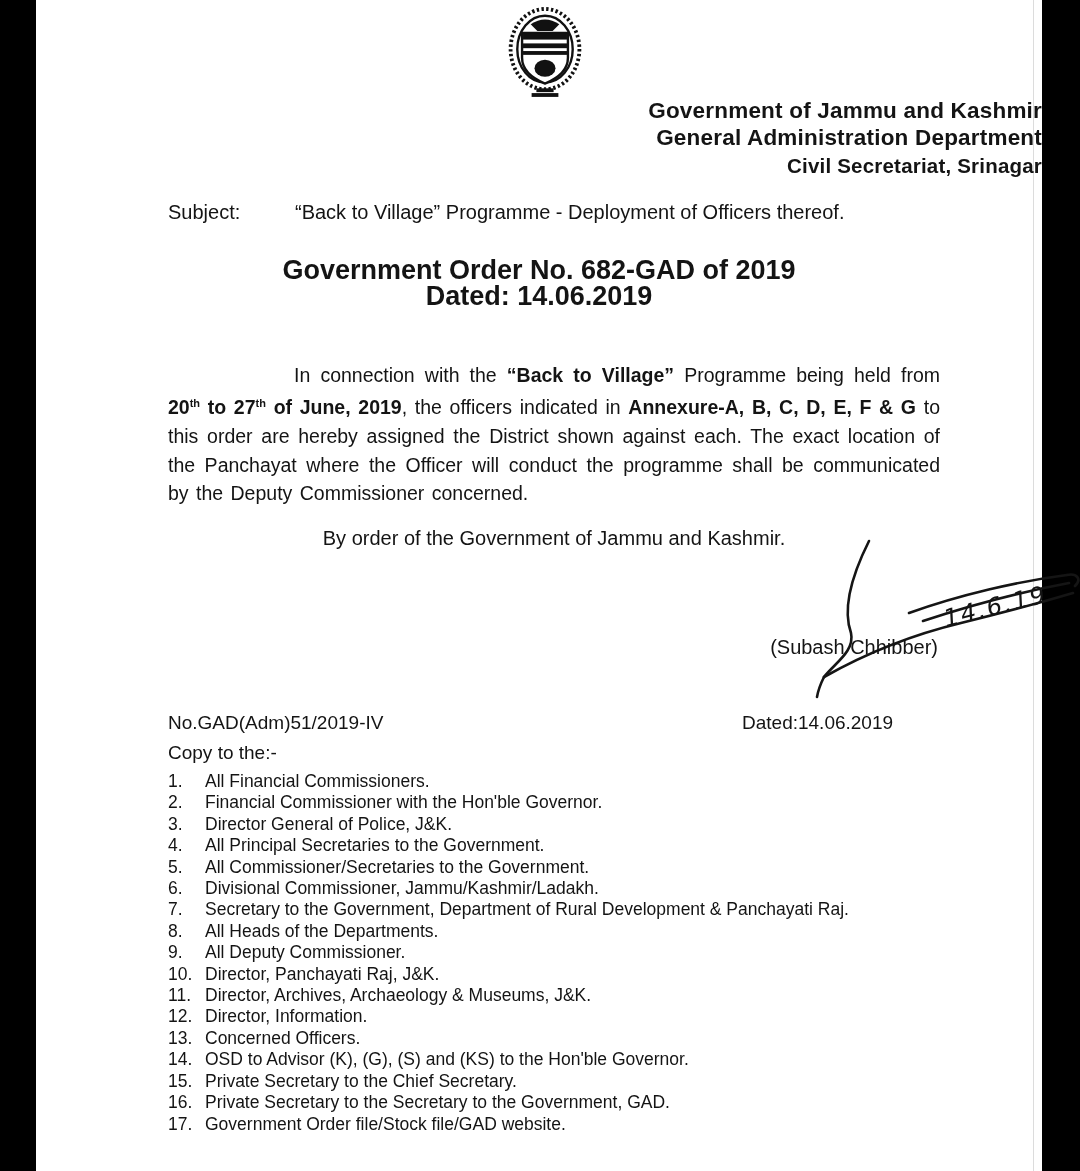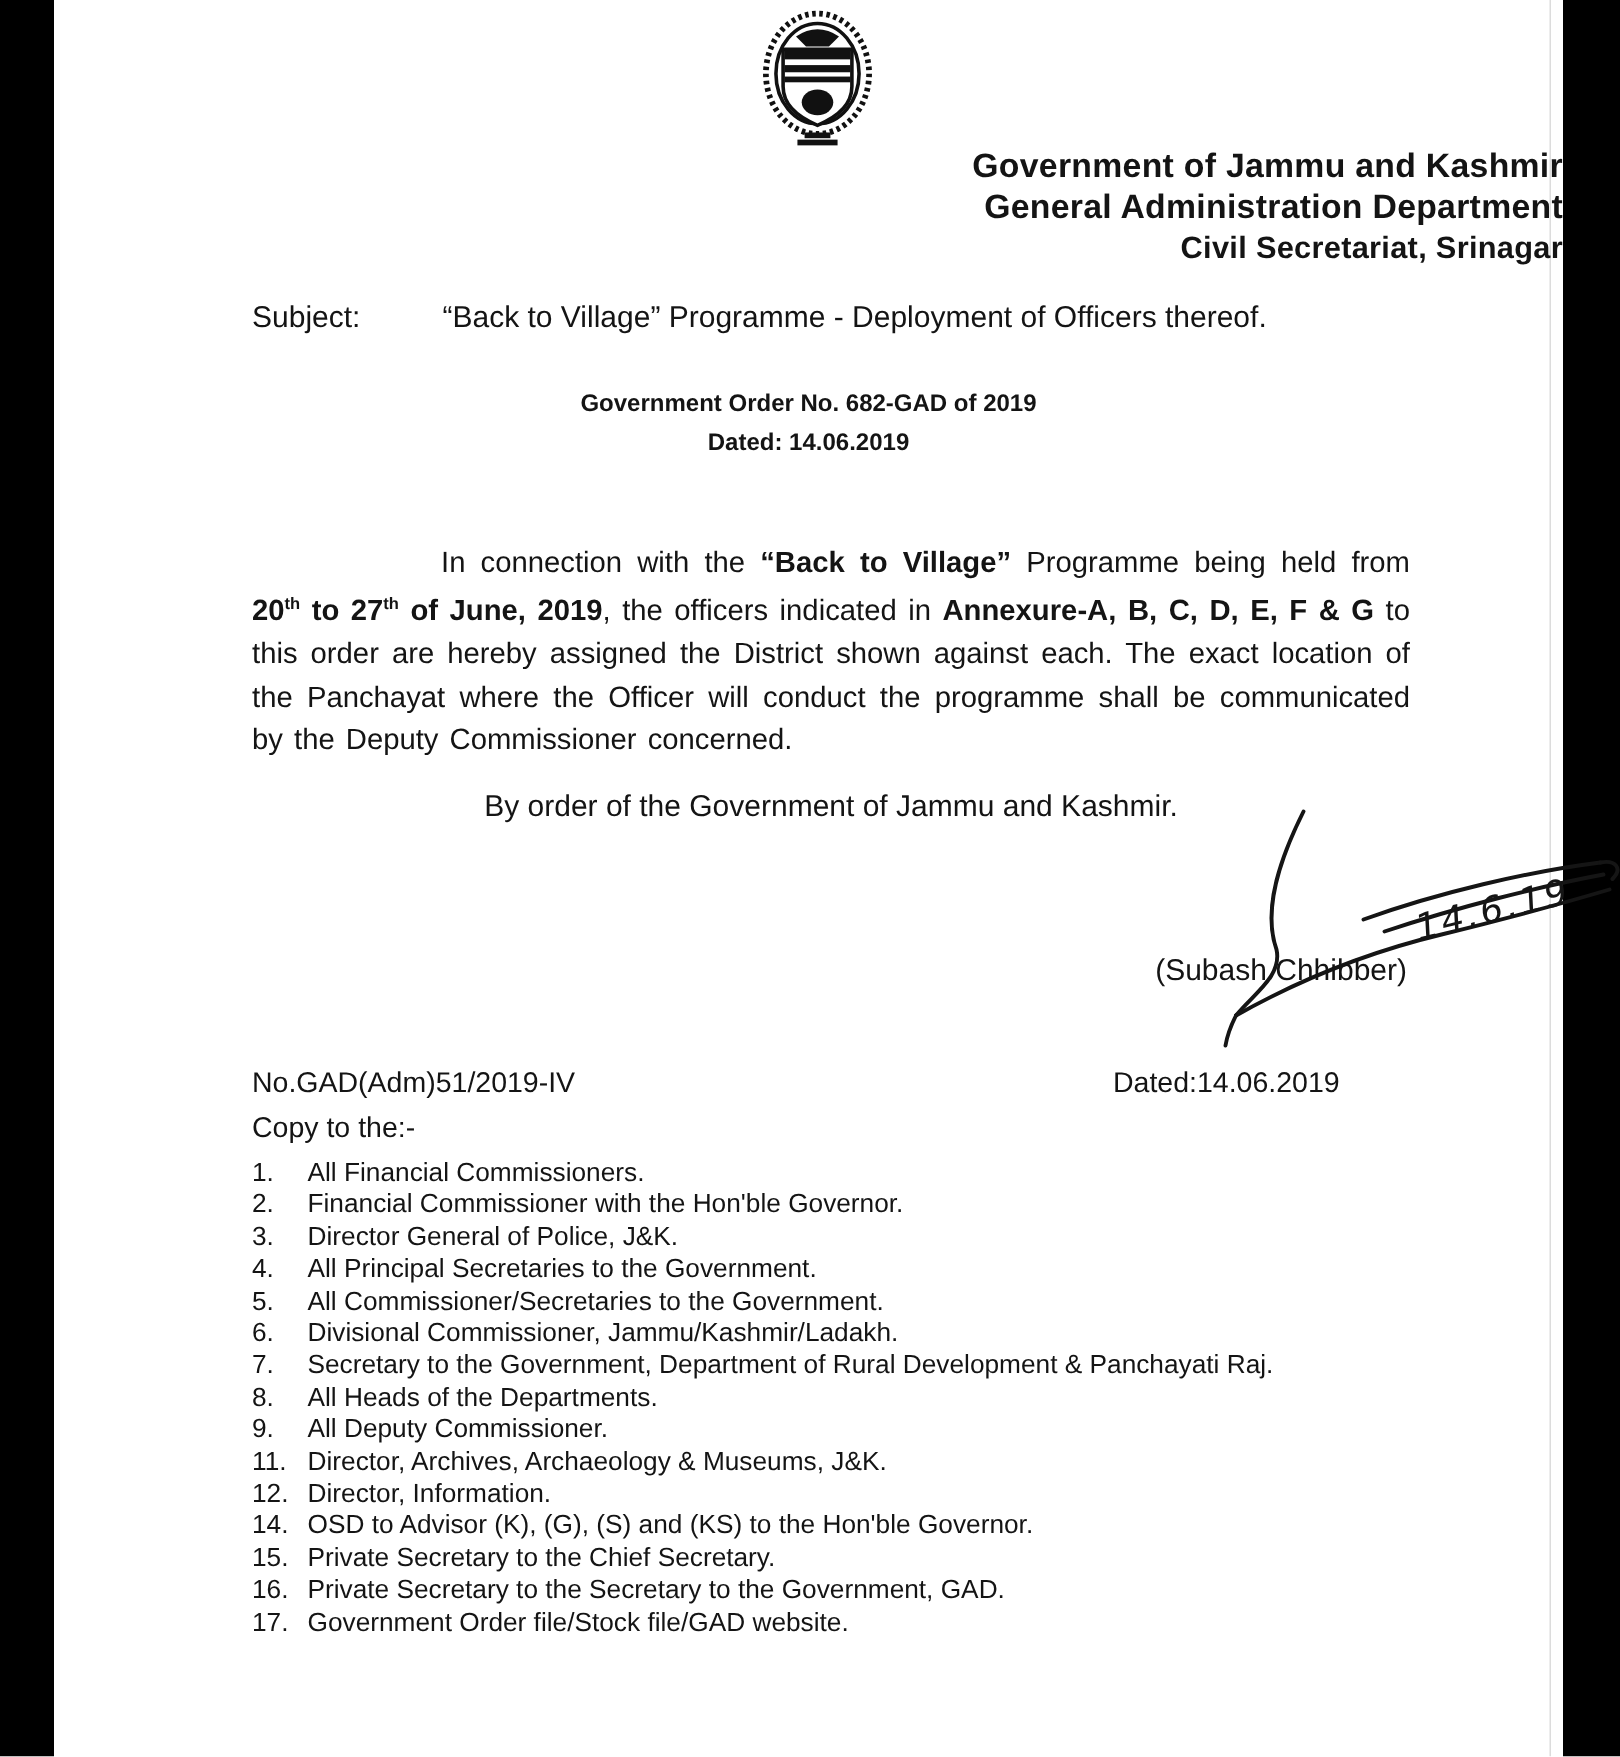--- a/index.html
+++ b/index.html
@@ -18,21 +18,21 @@
 
   .header-block{position:absolute;left:0;top:97px;width:1006px;text-align:right;}
   .header-line{font-weight:bold;font-size:22.5px;line-height:27px;letter-spacing:.2px;}
   .header-line.small{font-size:20.5px;line-height:26px;margin-top:2px;}
 
   .subject-row{position:absolute;left:132px;top:201px;width:790px;font-size:20px;}
   .subject-label{position:absolute;left:0;top:0;}
   .subject-text{position:absolute;left:127px;top:0;white-space:nowrap;}
 
   .order-block{position:absolute;left:0;top:257px;width:1006px;text-align:center;
-    font-weight:bold;font-size:16px;line-height:26px;}
+    font-weight:bold;font-size:27px;line-height:26px;}
 
   .body-par{position:absolute;left:132px;top:341px;width:772px;
     font-size:19.5px;line-height:28.7px;text-align:justify;word-spacing:2px;
     text-indent:126px;}
   .b{font-weight:bold;}
   .body-par sup{font-size:11px;vertical-align:7px;}
 
   .by-order{position:absolute;left:132px;top:527px;width:772px;text-align:center;
     font-size:20px;}
 
@@ -145,26 +145,34 @@
       </div>
     <div class="copy-row">
         <span class="copy-num">8.</span>
         <span class="copy-text">All Heads of the Departments.</span>
       </div>
     <div class="copy-row">
         <span class="copy-num">9.</span>
         <span class="copy-text">All Deputy Commissioner.</span>
       </div>
     <div class="copy-row">
+        <span class="copy-num">10.</span>
+        <span class="copy-text">Director, Panchayati Raj, J&amp;K.</span>
+      </div>
+    <div class="copy-row">
         <span class="copy-num">11.</span>
         <span class="copy-text">Director, Archives, Archaeology &amp; Museums, J&amp;K.</span>
       </div>
     <div class="copy-row">
         <span class="copy-num">12.</span>
         <span class="copy-text">Director, Information.</span>
+      </div>
+    <div class="copy-row">
+        <span class="copy-num">13.</span>
+        <span class="copy-text">Concerned Officers.</span>
       </div>
     <div class="copy-row">
         <span class="copy-num">14.</span>
         <span class="copy-text">OSD to Advisor (K), (G), (S) and (KS) to the Hon'ble Governor.</span>
       </div>
     <div class="copy-row">
         <span class="copy-num">15.</span>
         <span class="copy-text">Private Secretary to the Chief Secretary.</span>
       </div>
     <div class="copy-row">

